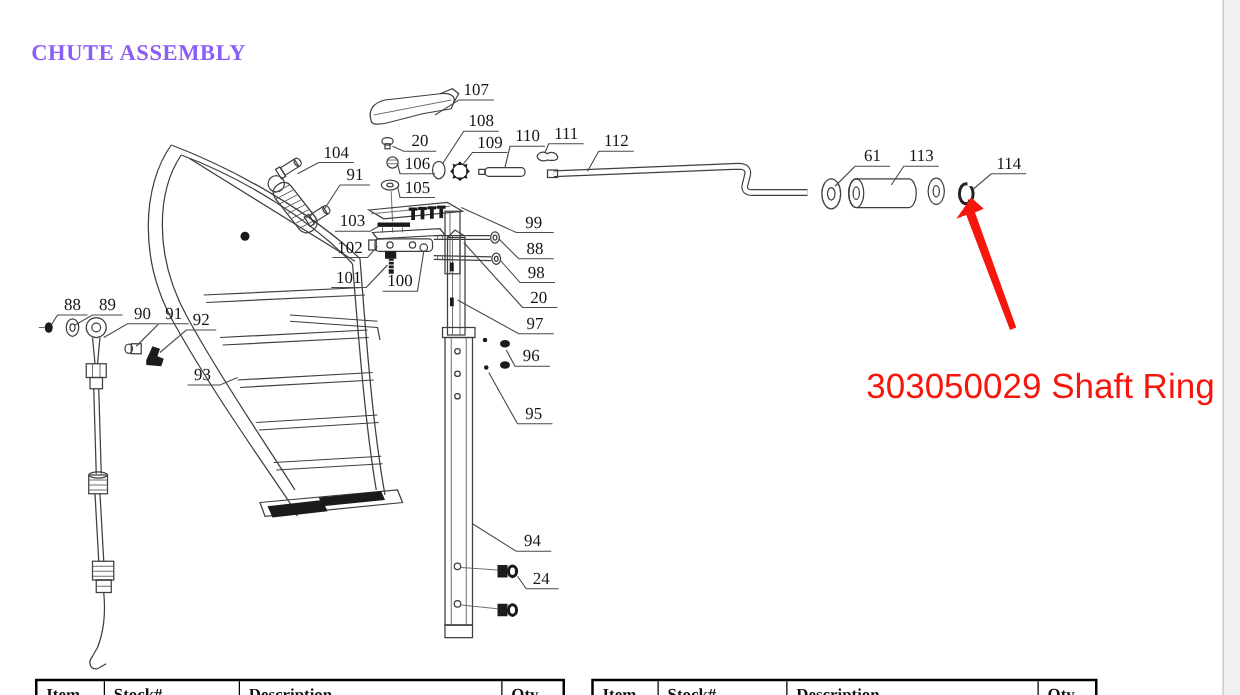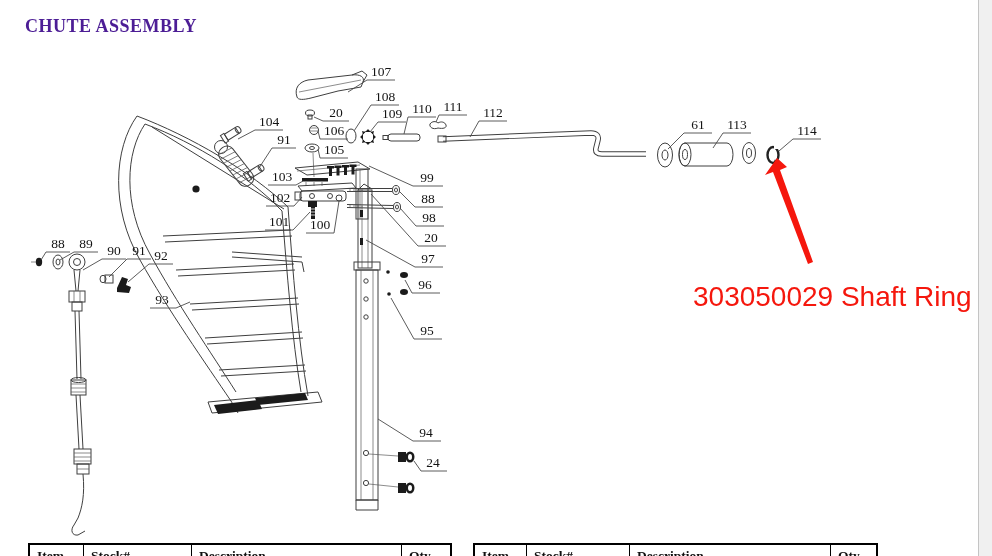--- a/index.html
+++ b/index.html
@@ -6,23 +6,23 @@
   body{
     width:992px;height:556px;overflow:hidden;position:relative;
     background:#ffffff;font-family:"Liberation Serif",serif;
   }
   
   .page-edge{
     position:absolute;top:0;right:0;width:13px;height:556px;
     background:#f0f0f0;border-left:1px solid #c4c4c4;
   }
   .doc-title{
-    position:absolute;left:25px;top:16px;
+    position:absolute;left:25px;top:32px;
     font-family:"Liberation Serif",serif;font-weight:bold;
-    font-size:18px;letter-spacing:.5px;color:#4c1d95;
+    font-size:18px;letter-spacing:.5px;color:#8b5cf6;
   }
   svg.diagram{position:absolute;left:0;top:0;}
   .ln{stroke:#3f3f3f;stroke-width:1;fill:none;}
   .lnthin{stroke:#5a5a5a;stroke-width:.7;fill:none;}
   .blk{fill:#1b1b1b;stroke:none;}
   .tube{stroke:#3f3f3f;stroke-width:5.5;fill:none;stroke-linejoin:round;}
   .tube-in{stroke:#ffffff;stroke-width:3.6;fill:none;stroke-linejoin:round;}
   .leader{stroke:#4a4a4a;stroke-width:.9;fill:none;}
   .part-label{
     font-family:"Liberation Serif",serif;font-size:13.5px;fill:#141414;
@@ -312,21 +312,21 @@
       <text x="114" y="255" class="part-label">90</text>
       <polyline points="151,259 127,259 109,277" class="leader"></polyline>
       <text x="139" y="255" class="part-label">91</text>
       <polyline points="173,264 149,264 128,282" class="leader"></polyline>
       <text x="161" y="260" class="part-label">92</text>
       <polyline points="150,308 176,308 190,302" class="leader"></polyline>
       <text x="162" y="304" class="part-label">93</text>
     </g>
 </svg>
 
-<div class="annotation-text" style="color: rgb(245, 23, 13);">303050029 Shaft Ring</div>
+<div class="annotation-text" style="color: rgb(245, 23, 13); margin-top: 12px;">303050029 Shaft Ring</div>
 
 <div class="parts-table" id="table-left">
   <div class="cell c0">Item</div>
   <div class="cell c1">Stock#</div>
   <div class="cell c2">Description</div>
   <div class="cell c3">Qty</div>
 </div>
 <div class="parts-table" id="table-right">
   <div class="cell c0">Item</div>
   <div class="cell c1">Stock#</div>

